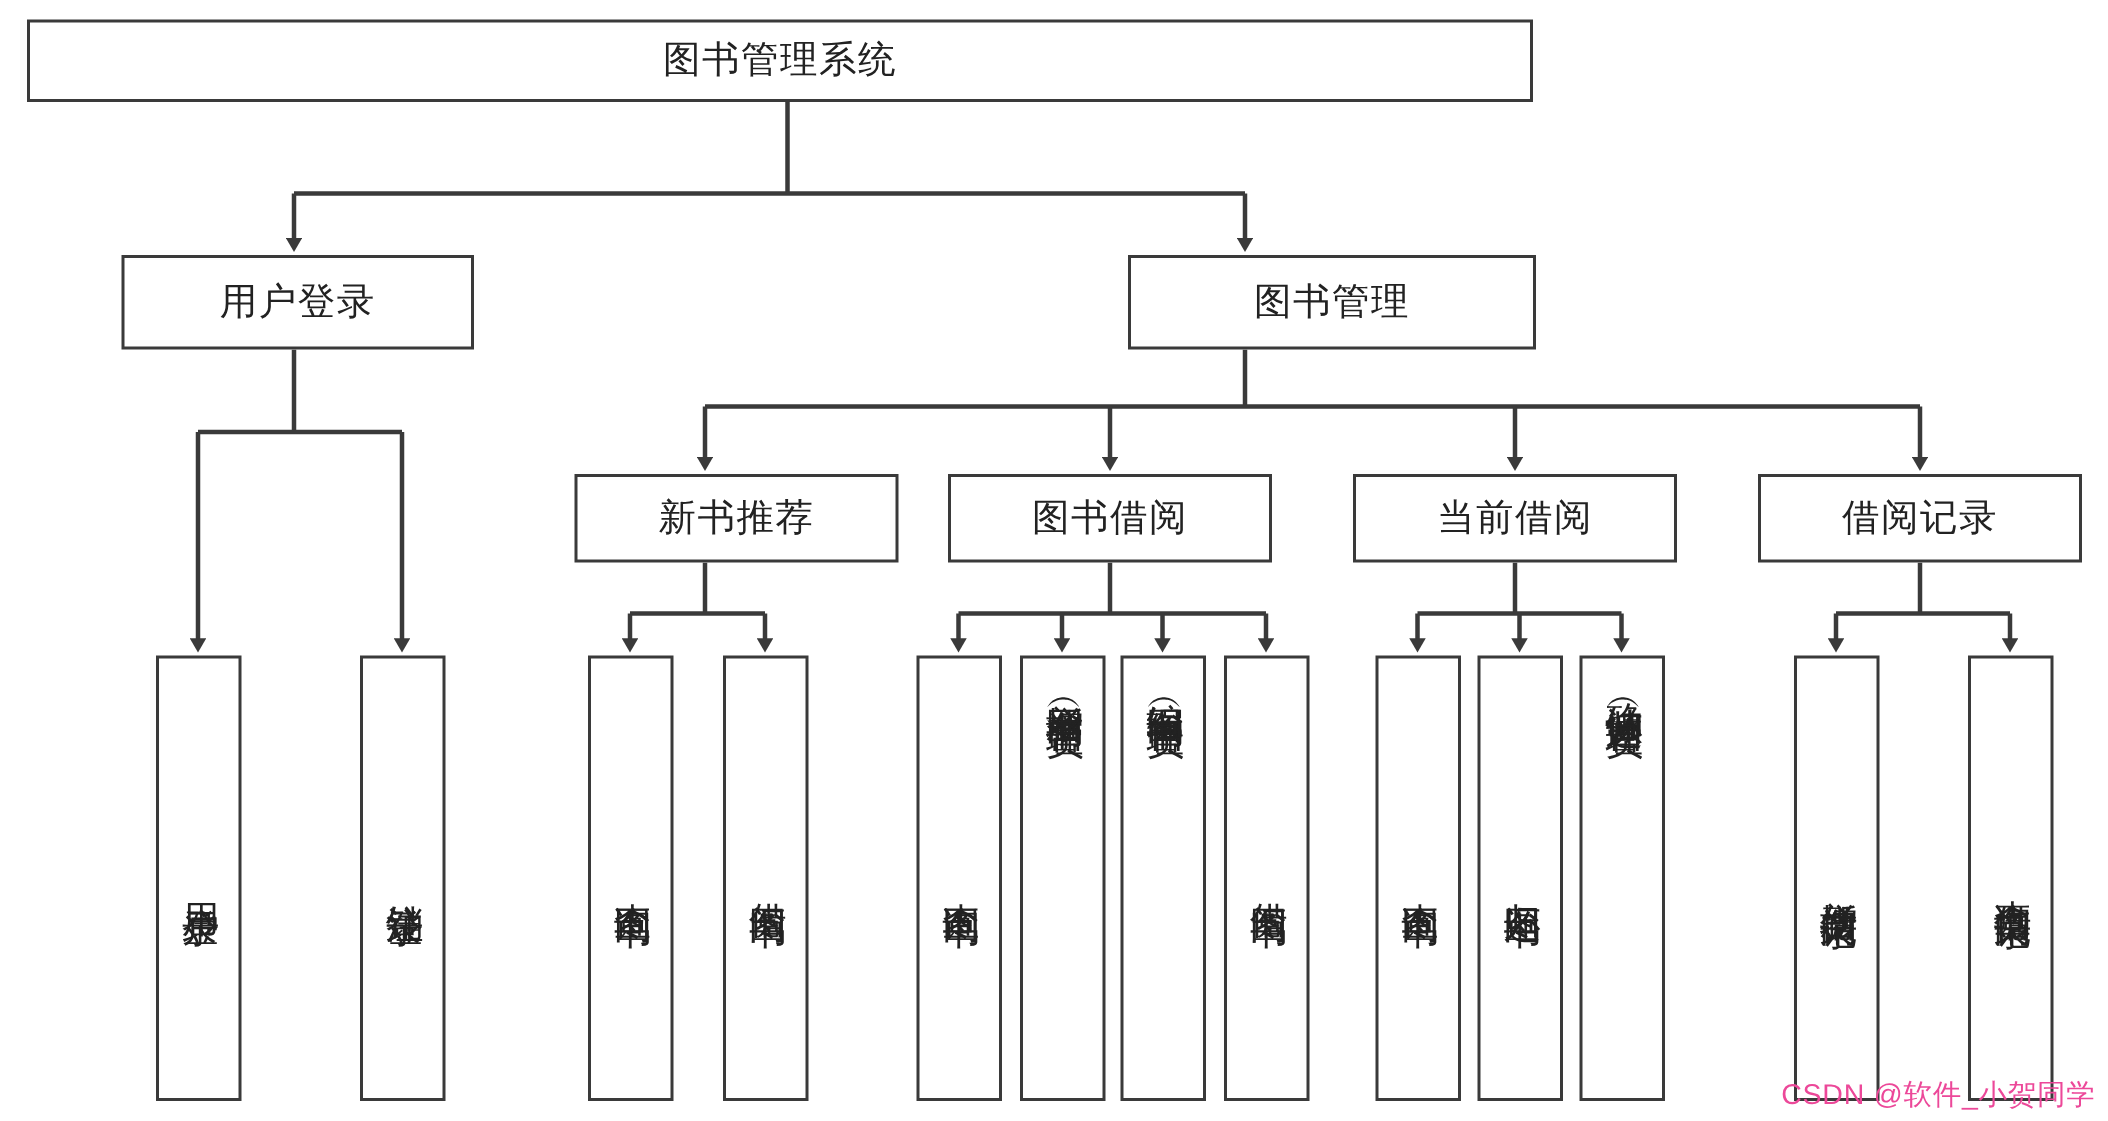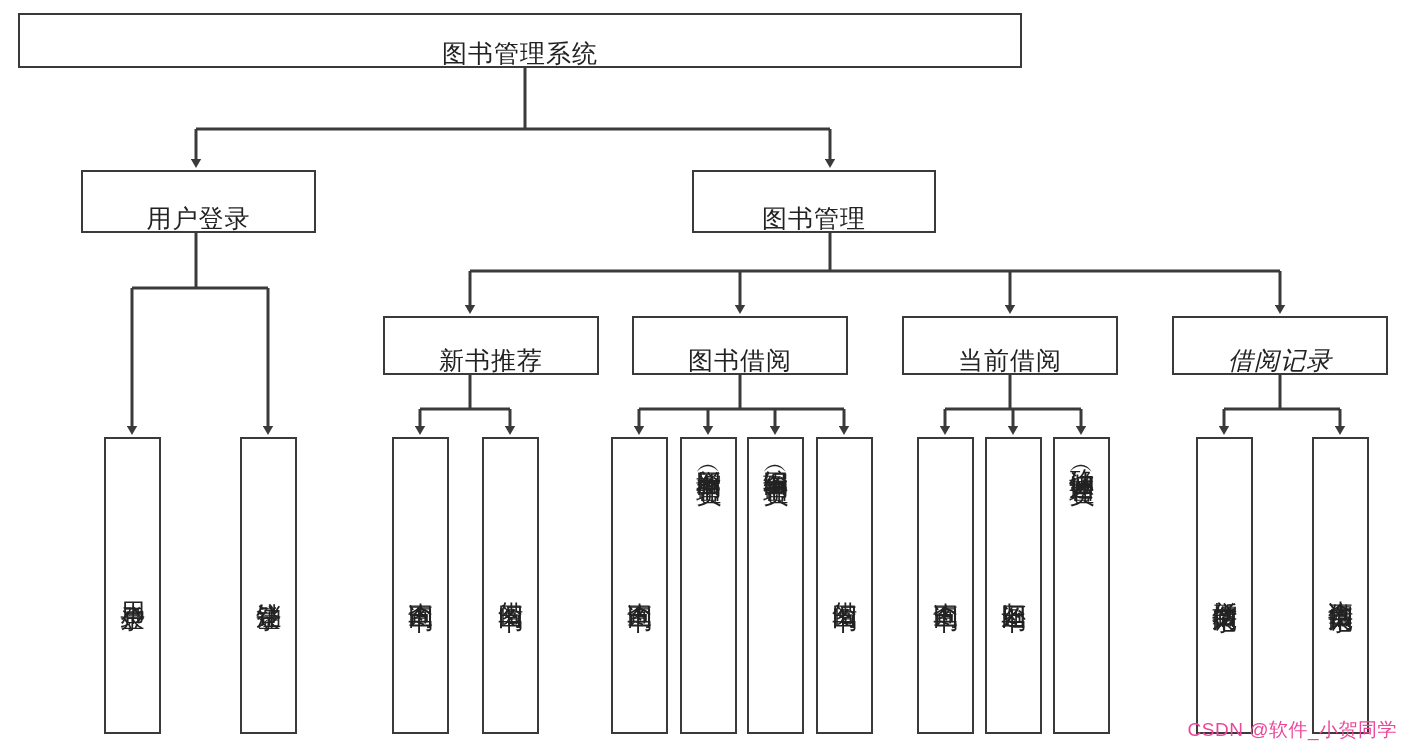--- a/index.html
+++ b/index.html
@@ -11,21 +11,21 @@
   }
   #stage{position:relative;width:1405px;height:747px;}
   svg#wires{position:absolute;left:0;top:0;width:1405px;height:747px;}
 
   .node{
     position:absolute;
     box-sizing:border-box;
     background:#ffffff;
     border:2.5px solid #3a3a3a;
     display:flex;
-    align-items:flex-end;
+    align-items:center;
     justify-content:center;
     color:#222222;
   }
   .node.h .label{
     font-size:25px;
     letter-spacing:1px;
     white-space:nowrap;
     line-height:1;
   }
   .node.v{
@@ -112,34 +112,34 @@
     </g>
   </svg>
 
   <div class="node h" style="left:18px;top:13px;width:1004px;height:55px;">
     <span class="label">图书管理系统</span>
   </div>
 
   <div class="node h" style="left:81px;top:170px;width:235px;height:63px;">
     <span class="label">用户登录</span>
   </div>
-  <div class="node h" style="left:692px;top:170px;width:244px;height:63px;">
+  <div class="node h" style="left:752px;top:170px;width:272px;height:63px;">
     <span class="label">图书管理</span>
   </div>
 
   <div class="node h" style="left:362px;top:316px;width:216px;height:59px;margin-left:21px;">
     <span class="label">新书推荐</span>
   </div>
   <div class="node h" style="left:902px;top:316px;width:216px;height:59px;">
     <span class="label">当前借阅</span>
   </div>
   <div class="node h" style="left:632px;top:316px;width:216px;height:59px;">
     <span class="label">图书借阅</span>
   </div>
-  <div class="node h" style="left:1172px;top:316px;width:216px;height:59px;font-style:italic;">
+  <div class="node h" style="left:1172px;top:316px;width:216px;height:59px;">
     <span class="label">借阅记录</span>
   </div>
 
   <div class="node v mid" style="left:104px;top:437px;width:57px;height:297px;">
     <span class="label">用户登录</span>
   </div>
   <div class="node v mid" style="left:240px;top:437px;width:57px;height:297px;">
     <span class="label">注销登录</span>
   </div>
 

